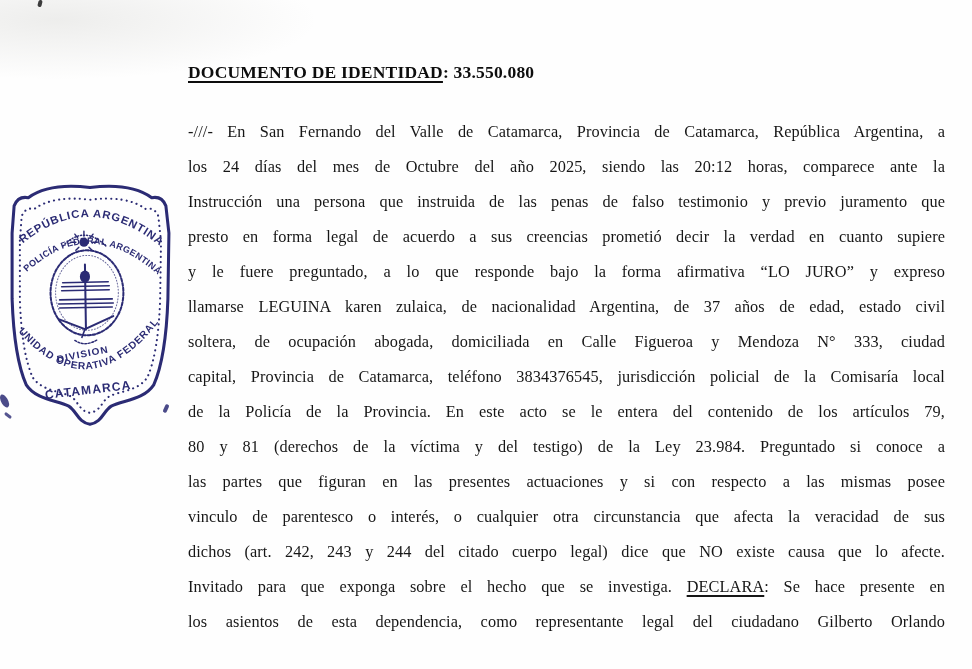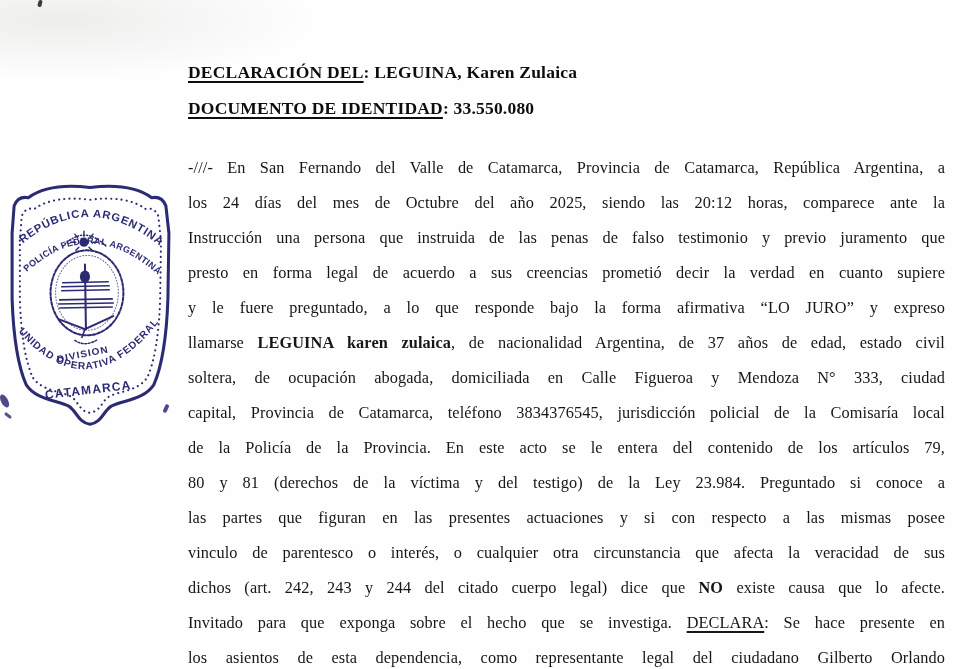--- a/index.html
+++ b/index.html
@@ -47,21 +47,21 @@
   .hdr-line .u {
     text-decoration:underline; text-decoration-thickness:1.6px; text-underline-offset:3px;
   }
   .para {
     margin:24px 0 0 0;
     font-size:16.3px; line-height:35px;
     letter-spacing:.1px; word-spacing:9px;
     text-align:justify; text-align-last:justify;
     color:#161616;
   }
-  .para .b  { font-weight:bold; }
+  .para .b  { font-weight:normal; }
   .para .it { }
   .para .bu { font-weight:normal; text-decoration:underline; text-decoration-thickness:1.6px; text-underline-offset:3px; }
 </style>
 </head>
 <body>
 
 <div class="page">
 
   <div class="scan-noise"></div>
   <div class="tick-top"></div>
@@ -144,23 +144,20 @@
         </text>
         <text font-family="Liberation Sans, sans-serif" font-weight="bold" font-size="12" letter-spacing="1.2">
           <textPath href="#p-cat" startOffset="1" textLength="86" lengthAdjust="spacingAndGlyphs">CATAMARCA</textPath>
         </text>
       </g>
     </svg>
   </div>
 
   <div class="textcol">
 
-    <div class="hdr-line">
-      <span class="u">DECLARACIÓN DEL</span><span>: LEGUINA, Karen Zulaica</span>
-    </div>
 
     <div class="hdr-line">
       <span class="u">DOCUMENTO DE IDENTIDAD</span><span>: 33.550.080</span>
     </div>
 
     <p class="para"><span>-///- En San Fernando del Valle de Catamarca, Provincia de Catamarca, República Argentina, a los 24 días del mes de Octubre del año 2025, siendo las 20:12 horas, comparece ante la Instrucción una persona que instruida de las penas de falso testimonio y previo juramento que presto en forma legal de acuerdo a sus creencias prometió decir la verdad en cuanto supiere y le fuere preguntado, a lo que responde bajo la forma afirmativa “LO JURO” y expreso llamarse </span><span class="b">LEGUINA karen zulaica</span><span>, de nacionalidad Argentina, de 37 años de edad, estado civil soltera, de ocupación abogada, domiciliada en Calle Figueroa y Mendoza N° 333, ciudad capital, Provincia de Catamarca, teléfono 3834376545, jurisdicción policial de la Comisaría local de la Policía de la Provincia. En este acto se le entera del contenido de </span><span class="it">los artículos 79,</span><span> 80 y 81 (derechos de la víctima y del testigo) de la Ley 23.984. Preguntado si conoce a las partes que figuran en las presentes actuaciones y si con respecto a las mismas posee vinculo de parentesco o interés, o cualquier otra circunstancia que afecta la veracidad de sus dichos (art. 242, 243 y 244 del citado cuerpo legal) dice que </span><span class="b">NO</span><span> existe causa que lo afecte. Invitado para que exponga sobre el hecho que se investiga. </span><span class="bu">DECLARA</span><span>: Se hace presente en los asientos de esta dependencia, como representante legal del ciudadano Gilberto Orlando</span></p>
   </div>
 
 </div>
 

